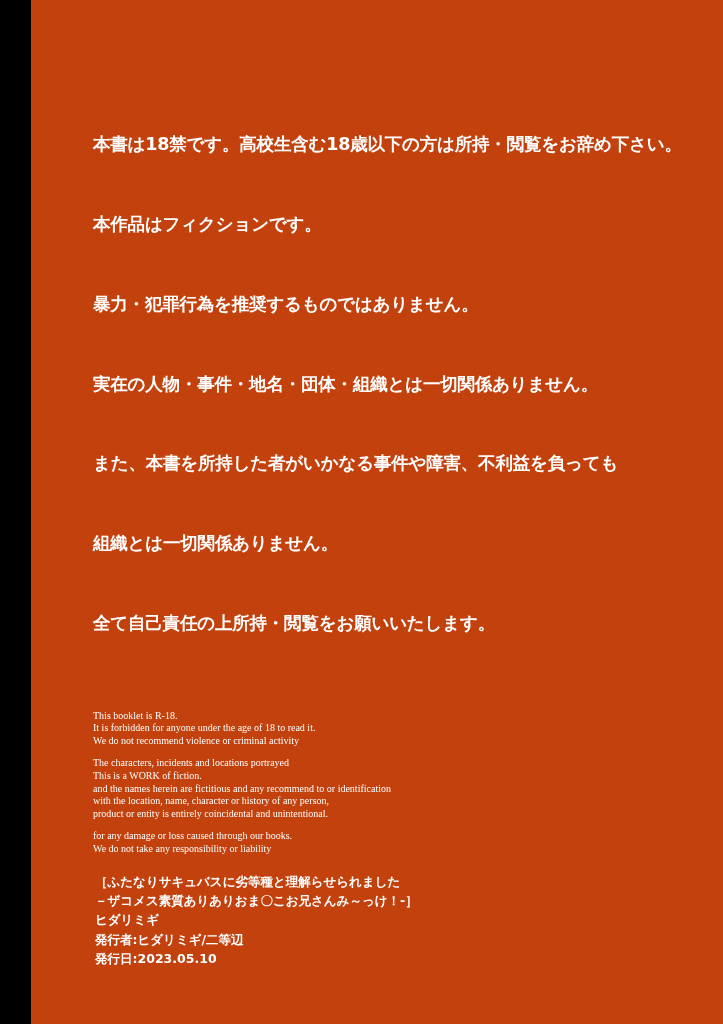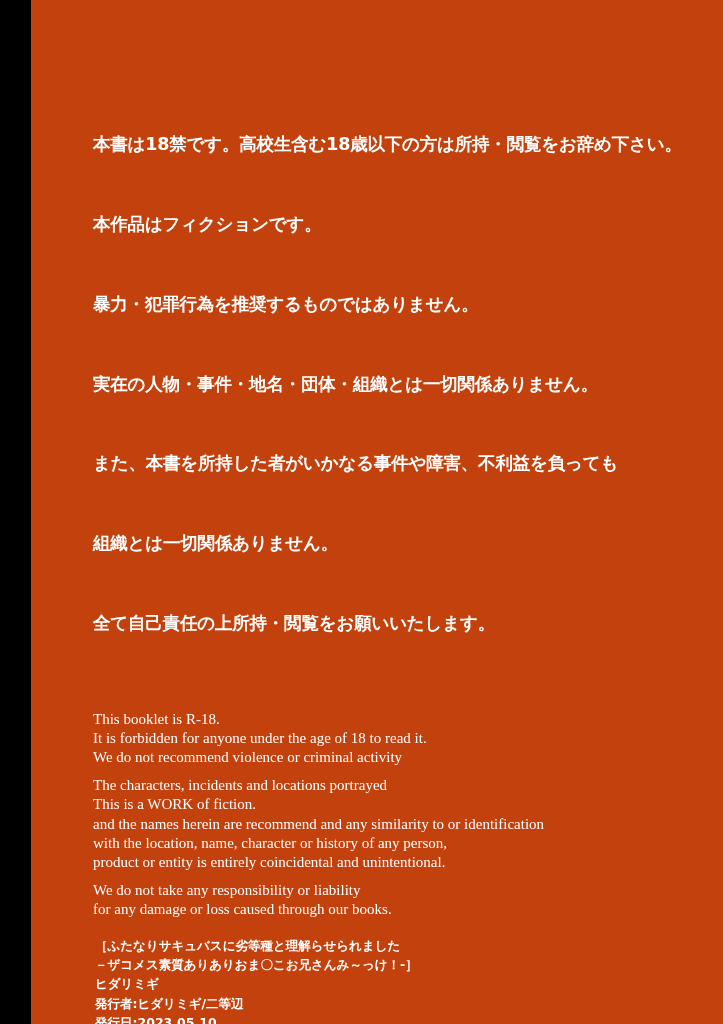--- a/index.html
+++ b/index.html
@@ -38,21 +38,21 @@
     letter-spacing: -0.2px;
     font-weight: 600;
     white-space: pre-wrap;
     margin: 0 0 20px 0;
   }
   .jp-warning div { white-space: nowrap; }
 
   
   .en-block {
     font-family: "Liberation Serif", "DejaVu Serif", serif;
-    font-size: 15px;
+    font-size: 10px;
     line-height: 1.28;
     margin: 0 0 16px 0;
   }
   .en-block .para { margin-bottom: 9px; }
   .en-block .para:last-child { margin-bottom: 0; }
   .en-block div { white-space: nowrap; }
 
   
   .credits {
     font-family: "DejaVu Sans", sans-serif;
@@ -82,27 +82,27 @@
 
     <div class="en-block">
       <div class="para">
         <div>This booklet is R-18.</div>
         <div>It is forbidden for anyone under the age of 18 to read it.</div>
         <div>We do not recommend violence or criminal activity</div>
       </div>
       <div class="para">
         <div>The characters, incidents and locations portrayed</div>
         <div>This is a WORK of fiction.</div>
-        <div>and the names herein are recommend and any similarity to or identification</div>
+        <div>and the names herein are fictitious and any recommend to or identification</div>
         <div>with the location, name, character or history of any person,</div>
         <div>product or entity is entirely coincidental and unintentional.</div>
       </div>
       <div class="para">
+        <div>for any damage or loss caused through our books.</div>
         <div>We do not take any responsibility or liability</div>
-        <div>for any damage or loss caused through our books.</div>
       </div>
     </div>
 
     <div class="credits">
       <div>［ふたなりサキュバスに劣等種と理解らせられました</div>
       <div>－ザコメス素質ありありおま〇こお兄さんみ～っけ！-］</div>
       <div>ヒダリミギ</div>
       <div>発行者:ヒダリミギ/二等辺</div>
       <div>発行日:2023.05.10</div>
 

